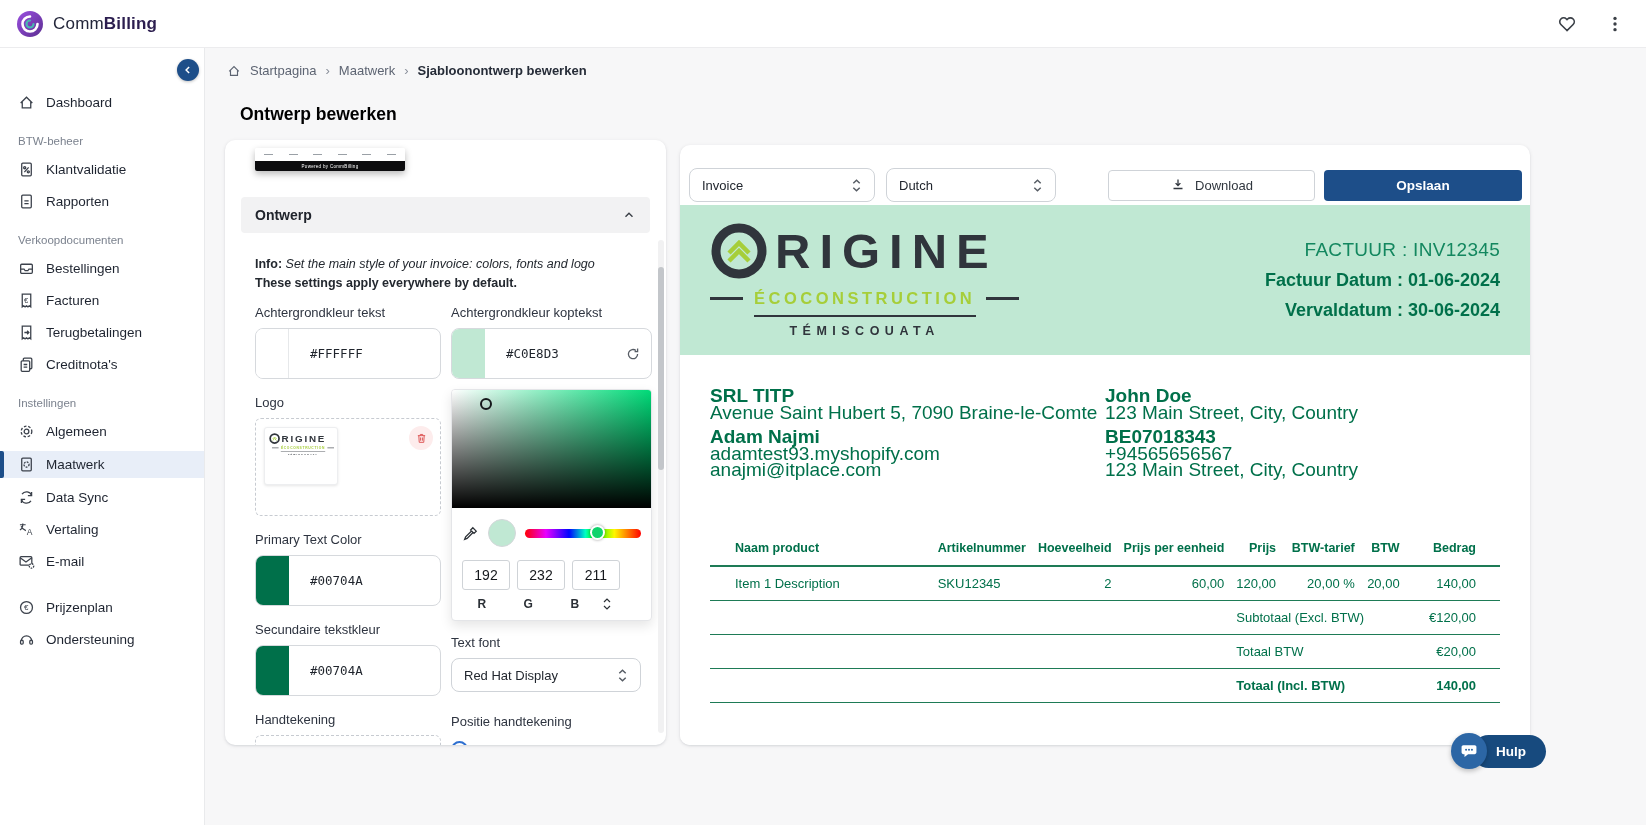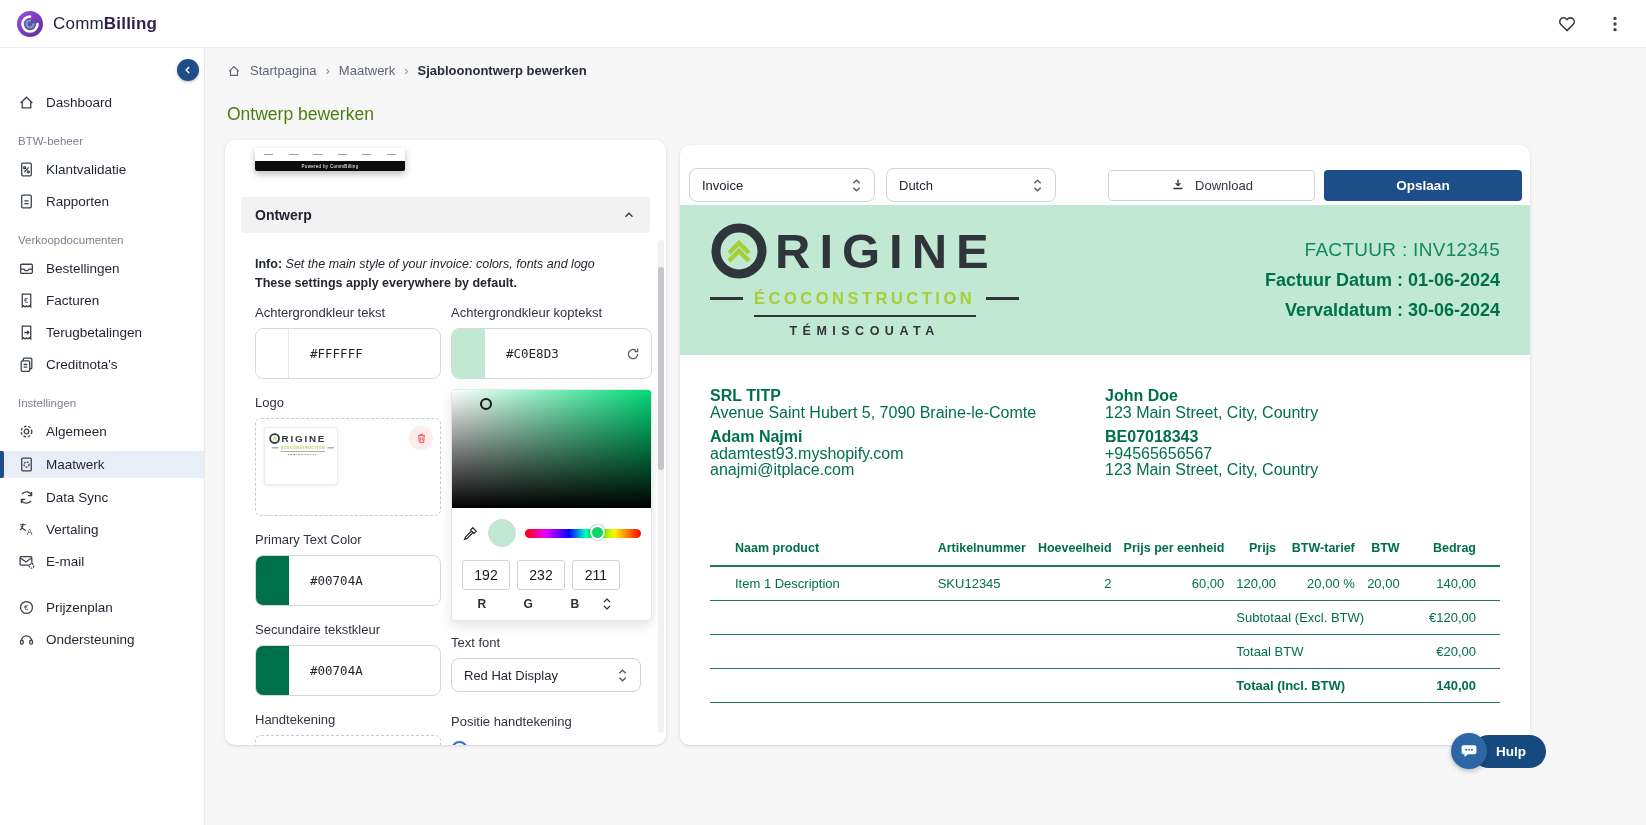--- a/index.html
+++ b/index.html
@@ -32,21 +32,21 @@
   background:#1d4e89; border:none; color:#fff; display:flex; align-items:center; justify-content:center;
   cursor:pointer; z-index:30; box-shadow:0 1px 3px rgba(0,0,0,.25); }
 
 
 .content { position:absolute; left:205px; top:48px; right:0; bottom:0; background:#f7f7f8; }
 .breadcrumb { position:absolute; left:22px; top:15px; display:flex; align-items:center; gap:9px;
   font-size:13px; color:#5d6472; }
 .breadcrumb .crumb { cursor:pointer; }
 .breadcrumb .sep { color:#8a909b; font-size:13px; }
 .breadcrumb .current { color:#262c38; font-weight:600; }
-.page-title { position:absolute; left:22px; top:56px; font-size:17.5px; font-weight:400; color:#4d7c0f; }
+.page-title { position:absolute; left:35px; top:56px; font-size:17.5px; font-weight:700; color:#000000; }
 
 .card { position:absolute; background:#fff; border-radius:10px;
   box-shadow:0 1px 2px rgba(16,24,40,.07), 0 1px 4px rgba(16,24,40,.09); }
 .left-card { left:20px; top:92px; width:441px; height:605px; overflow:hidden; }
 .right-card { left:475px; top:97px; width:850px; height:600px; overflow:hidden; }
 
 
 .thumb { position:absolute; top:8px; left:30px; width:150px; border-radius:2px; overflow:hidden;
   box-shadow:0 3px 7px rgba(0,0,0,.28); }
 .thumb-menu { height:13px; background:#fff; display:flex; align-items:center; justify-content:space-between; padding:0 9px; }
@@ -140,21 +140,21 @@
 .logo-tag { display:flex; align-items:center; justify-content:center; gap:11px; margin-top:9px; }
 .tag-dash { width:33px; height:3px; background:#30353c; }
 .tag-text { color:#a6ce39; font-weight:700; font-size:16.5px; letter-spacing:3.5px; }
 .logo-underline { height:2px; background:#30353c; width:222px; margin:7px auto 7px; }
 .logo-region { text-align:center; font-size:12.5px; font-weight:700; letter-spacing:5.5px; color:#30353c; }
 
 .inv-meta { text-align:right; }
 .inv-title { font-size:19px; color:#13875f; letter-spacing:.3px; }
 .inv-date, .inv-due { font-size:18px; font-weight:700; color:#00704A; margin-top:9px; }
 
-.addresses { display:flex; padding:33px 30px 0; font-size:16px; line-height:16.5px; }
+.addresses { display:flex; padding:33px 30px 0; font-size:19px; line-height:16.5px; }
 .addr-from { width:395px; }
 .addr b { font-weight:700; }
 .addr-gap { height:8px; }
 
 .inv-table-wrap { padding:56px 30px 0; }
 table.inv-table { width:100%; border-collapse:collapse; font-size:13px; color:#00704A; }
 .inv-table th { font-weight:700; font-size:12.5px; text-align:right; padding:6px 6px 10px;
   border-bottom:2px solid #1e7b56; white-space:nowrap; }
 .inv-table th.l, .inv-table td.l { text-align:left; }
 .inv-table th:first-child, .inv-table td:first-child { padding-left:25px; text-align:left; }

